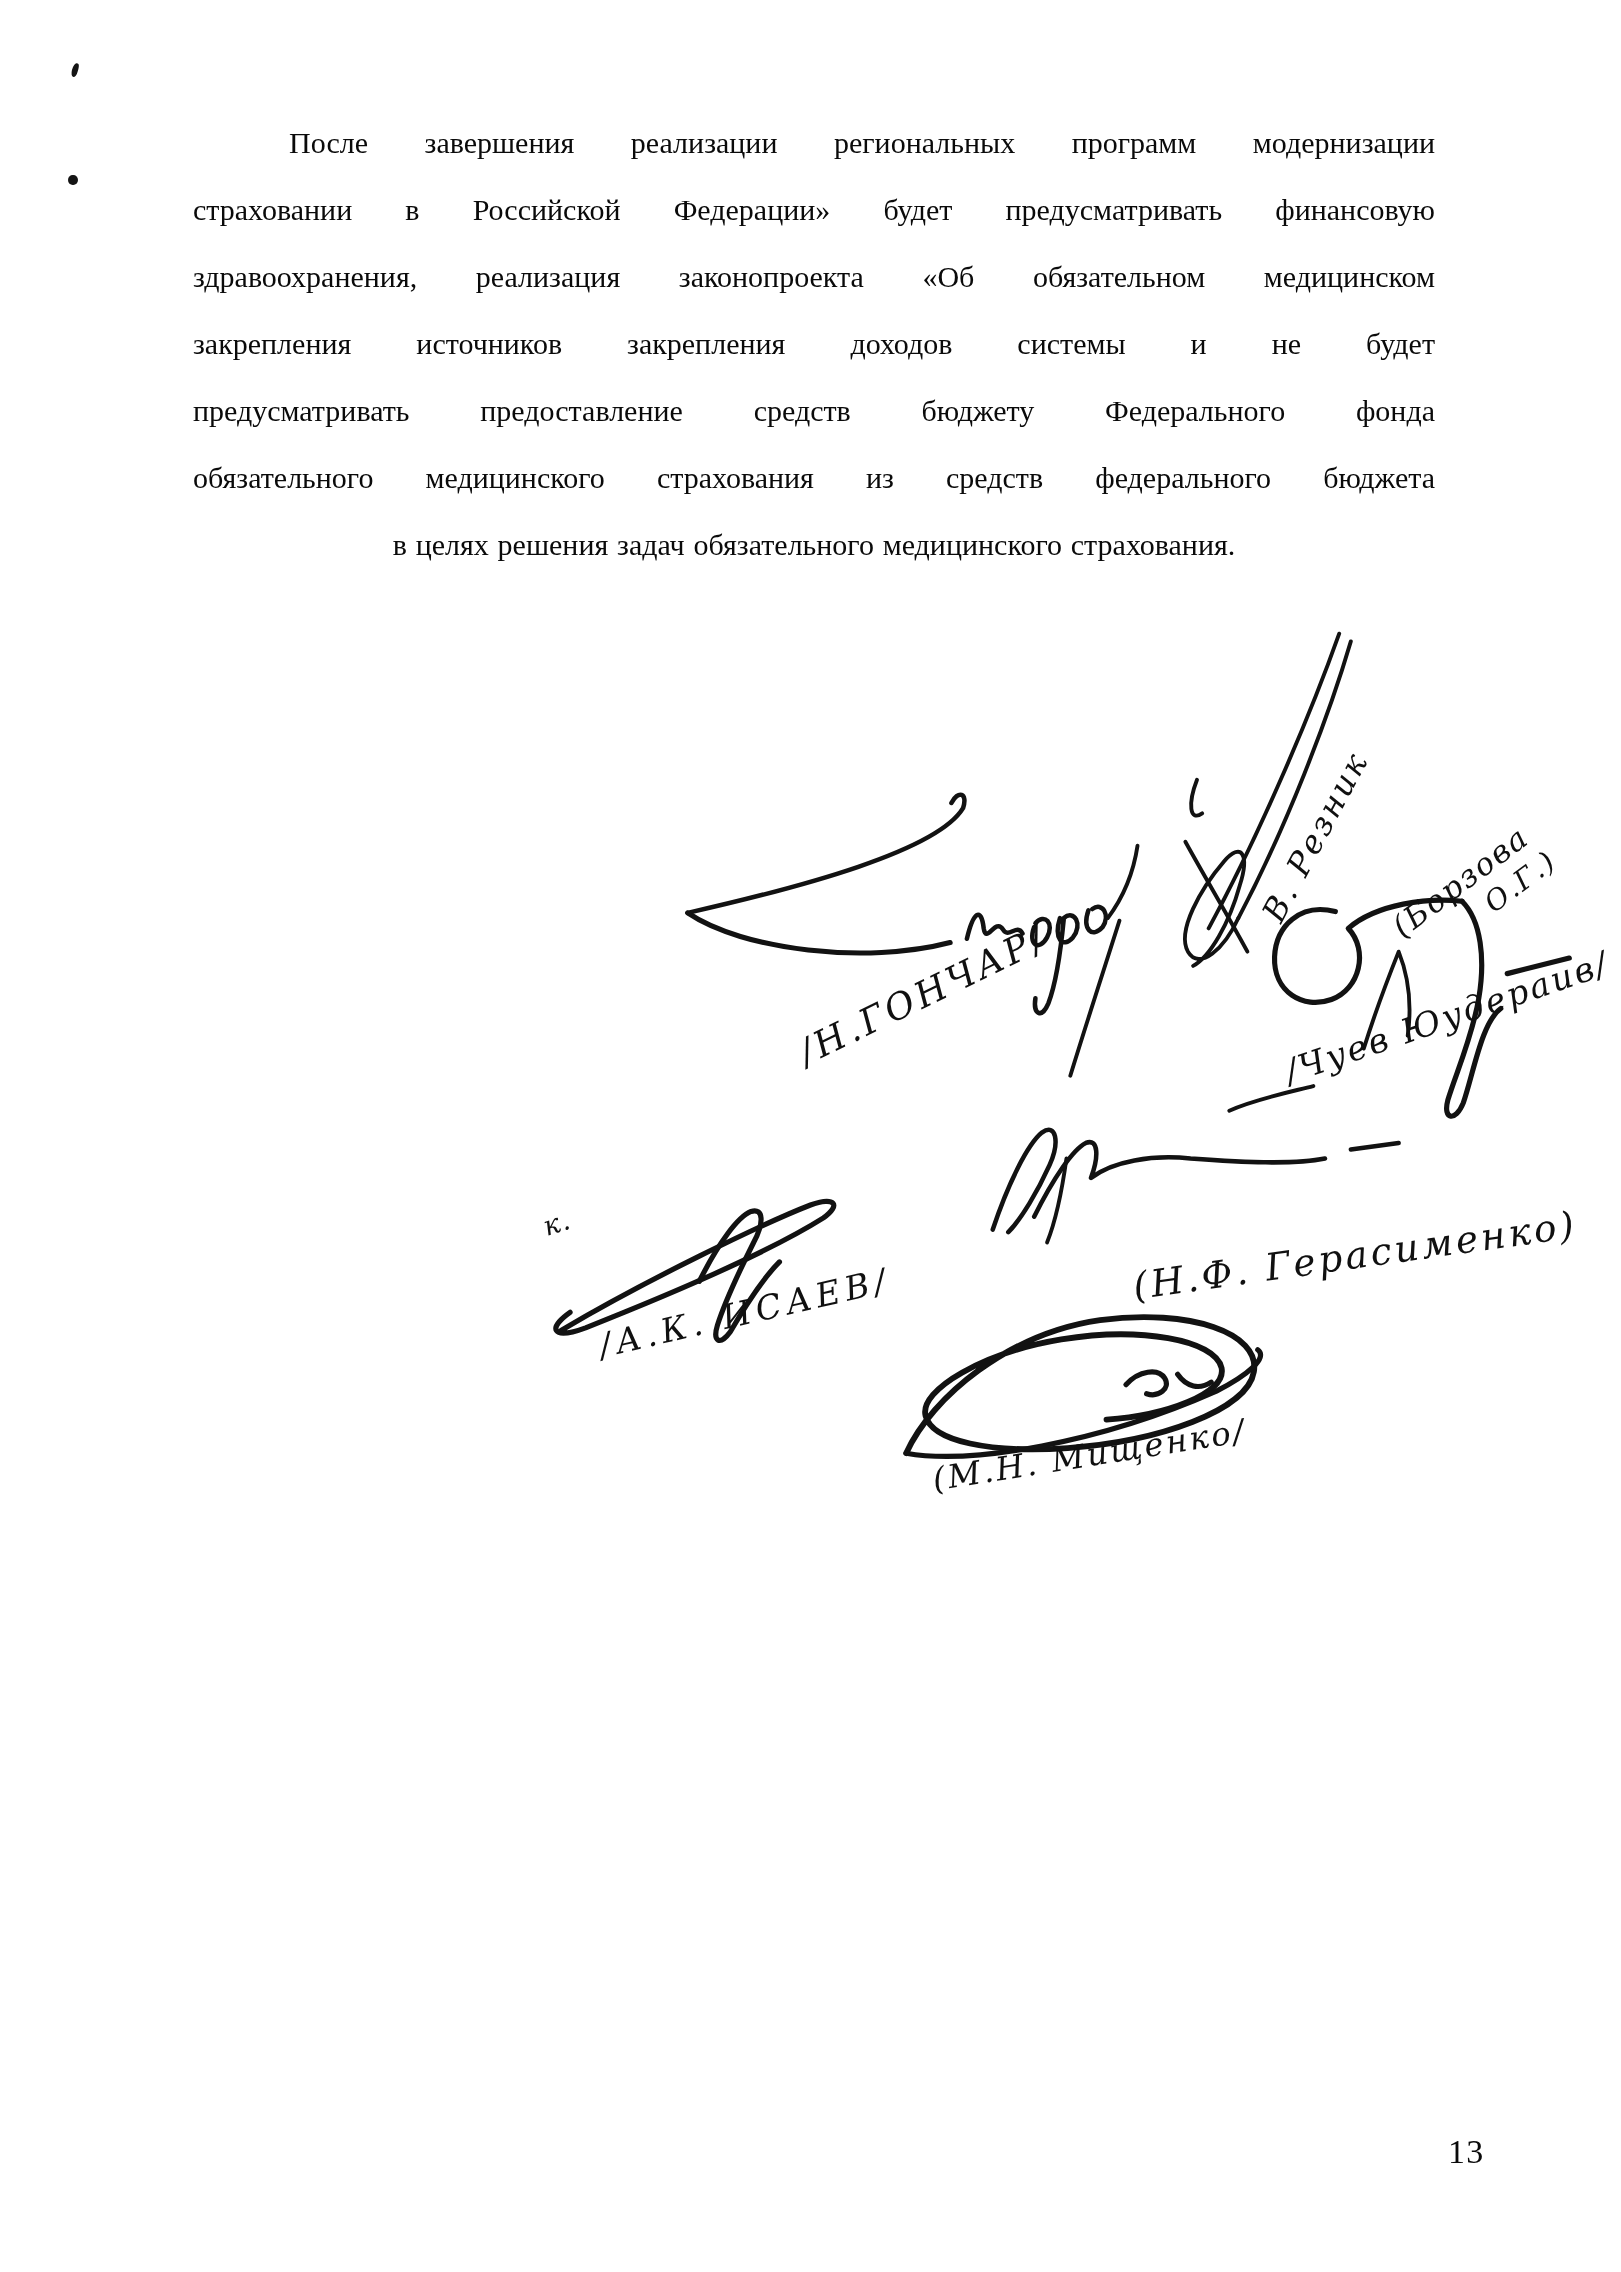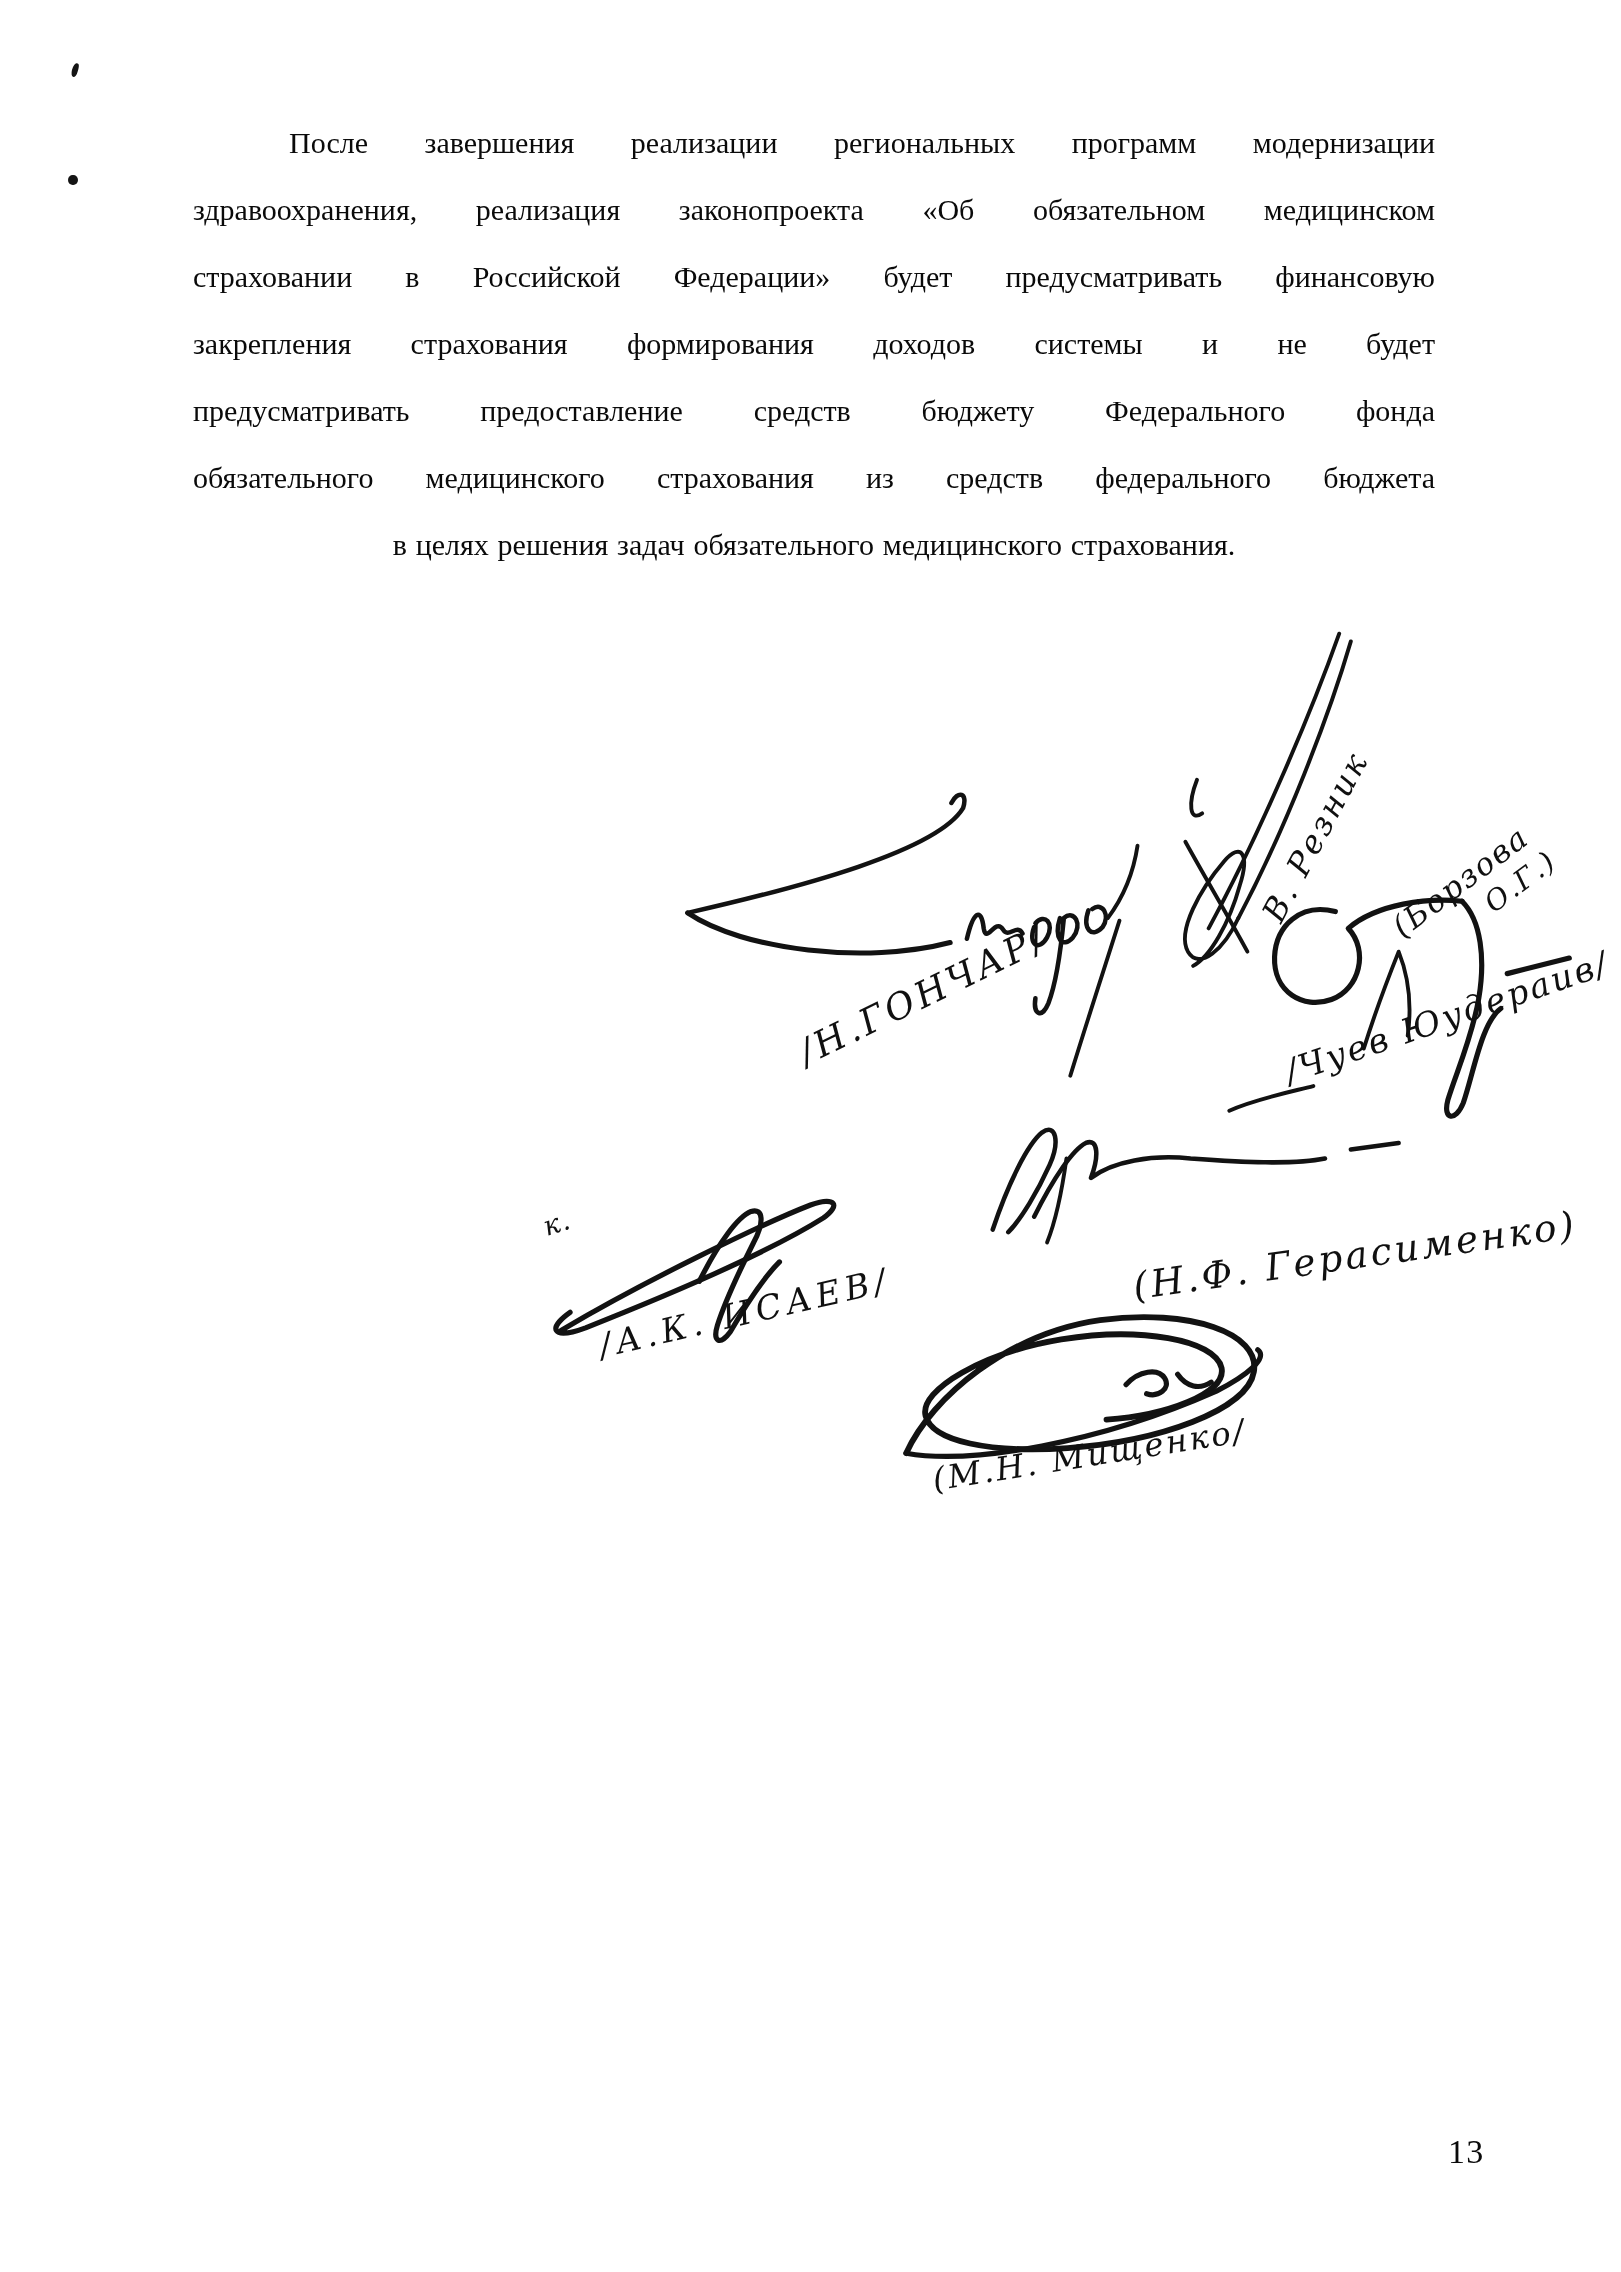--- a/index.html
+++ b/index.html
@@ -93,23 +93,23 @@
 </head>
 <body>
 
 <div class="page">
 
   <div class="speck-comma"></div>
   <div class="speck-dot"></div>
 
   <div class="doc-text">
     <div class="line first">После завершения реализации региональных программ модернизации</div>
+    <div class="line">страховании в Российской Федерации» будет предусматривать финансовую</div>
     <div class="line">здравоохранения, реализация законопроекта «Об обязательном медицинском</div>
-    <div class="line">страховании в Российской Федерации» будет предусматривать финансовую</div>
-    <div class="line">закрепления страхования формирования доходов системы и не будет</div>
+    <div class="line">закрепления источников закрепления доходов системы и не будет</div>
     <div class="line">предусматривать предоставление средств бюджету Федерального фонда</div>
     <div class="line">обязательного медицинского страхования из средств федерального бюджета</div>
     <div class="line last">в целях решения задач обязательного медицинского страхования.</div>
   </div>
 
   <svg class="sig-layer" viewBox="0 0 2508 3516">
 
     <g>
       <path stroke-width="7" d="M 1472 1242 C 1482 1222 1498 1226 1490 1250 C 1450 1316 1240 1372 1064 1412"></path>
       <path stroke-width="8" d="M 1064 1412 C 1150 1470 1340 1492 1470 1458"></path>

